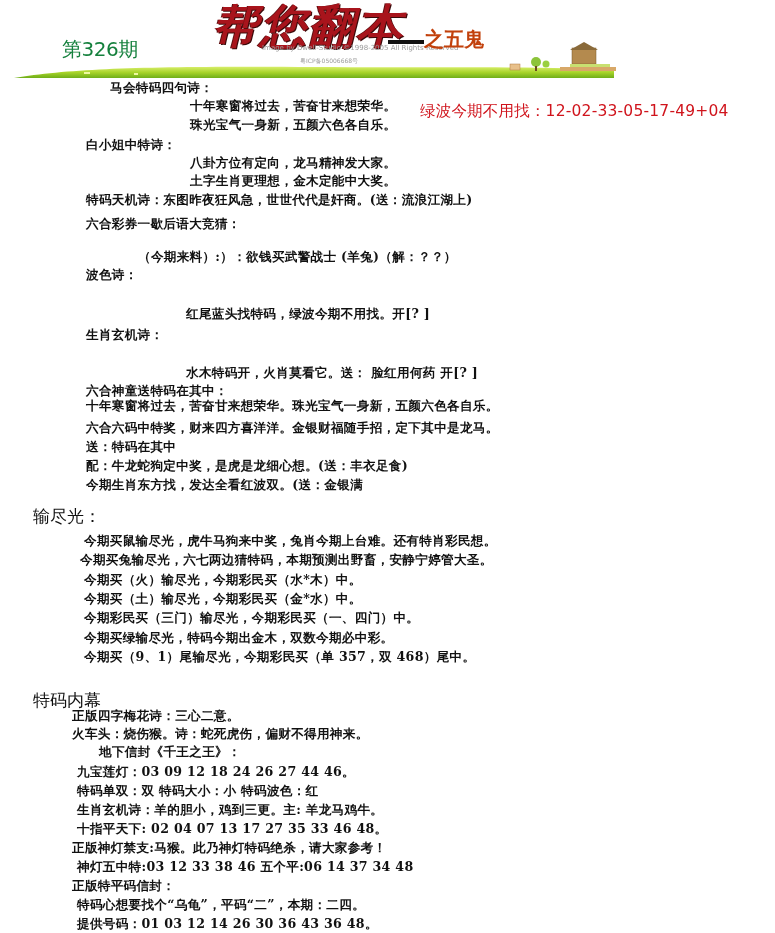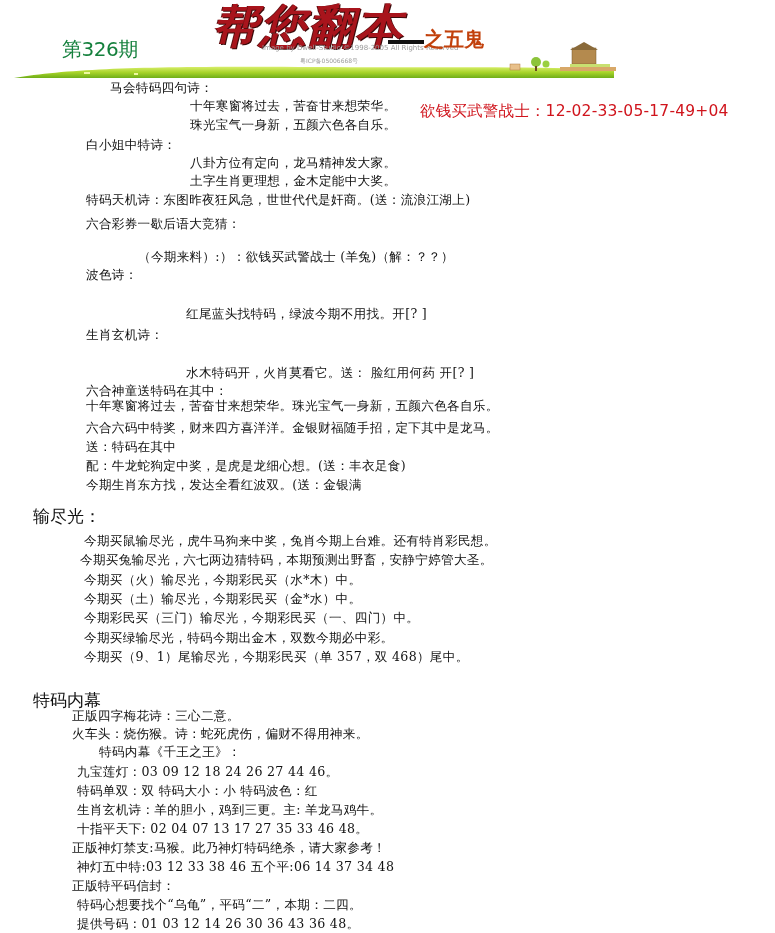--- a/index.html
+++ b/index.html
@@ -83,21 +83,21 @@
     left: 420px; top: 101px;
     font-family: "DejaVu Sans", "Liberation Sans", sans-serif;
     font-size: 15.5px;
     color: #d0141c;
     white-space: nowrap;
     letter-spacing: 0.2px;
   }
   .line {
     position: absolute;
     font-size: 12.6px;
-    font-weight: normal;
+    font-weight: bold;
     white-space: nowrap;
     line-height: 16px;
     letter-spacing: 0.3px;
   }
   .section-title {
     position: absolute;
     font-family: "DejaVu Sans", "Liberation Sans", sans-serif;
     font-size: 17px;
     color: #111;
     white-space: nowrap;
@@ -131,21 +131,21 @@
   </svg>
   <div class="issue">第326期</div>
   <div class="brand-title">帮您翻本</div>
   <div class="watermark">Image by Dwell-Studio ©1998-2005 All Rights Reserved</div>
   <div class="watermark2">粤ICP备05006668号</div>
   <div class="brand-dash"></div>
   <div class="brand-sub">之五鬼</div>
 </div>
 
 <div class="result">
-  <span>欲钱买武警战士：</span><span>12-02-33-05-17-49+04</span>
+  <span>绿波今期不用找：</span><span>12-02-33-05-17-49+04</span>
 </div>
 
 <div>
   <div class="line" style="left:110px;top:80px;">马会特码四句诗：</div>
   <div class="line" style="left:190px;top:98px;">十年寒窗将过去，苦奋甘来想荣华。</div>
   <div class="line" style="left:190px;top:117px;">珠光宝气一身新，五颜六色各自乐。</div>
   <div class="line" style="left:86px;top:137px;">白小姐中特诗：</div>
   <div class="line" style="left:190px;top:155px;">八卦方位有定向，龙马精神发大家。</div>
   <div class="line" style="left:190px;top:173px;">土字生肖更理想，金木定能中大奖。</div>
   <div class="line" style="left:86px;top:192px;">特码天机诗：东图昨夜狂风急，世世代代是奸商。(送：流浪江湖上)</div>
@@ -171,21 +171,21 @@
   <div class="line" style="left:84px;top:591px;">今期买（土）输尽光，今期彩民买（金*水）中。</div>
   <div class="line" style="left:84px;top:610px;">今期彩民买（三门）输尽光，今期彩民买（一、四门）中。</div>
   <div class="line" style="left:84px;top:630px;">今期买绿输尽光，特码今期出金木，双数今期必中彩。</div>
   <div class="line" style="left:84px;top:649px;">今期买（9、1）尾输尽光，今期彩民买（单 357，双 468）尾中。</div>
 </div>
 
 <div>
   <div class="section-title" style="left:33px;top:677px;margin-top:12px;">特码内幕</div>
   <div class="line" style="left:72px;top:708px;">正版四字梅花诗：三心二意。</div>
   <div class="line" style="left:72px;top:726px;">火车头：烧伤猴。诗：蛇死虎伤，偏财不得用神来。</div>
-  <div class="line" style="left:99px;top:744px;">特码内幕《千王之王》：</div>
+  <div class="line" style="left:99px;top:744px;">地下信封《千王之王》：</div>
   <div class="line" style="left:77px;top:764px;">九宝莲灯：03 09 12 18 24 26 27 44 46。</div>
   <div class="line" style="left:77px;top:783px;">特码单双：双  特码大小：小 特码波色：红</div>
   <div class="line" style="left:77px;top:802px;">生肖玄机诗：羊的胆小，鸡到三更。主: 羊龙马鸡牛。</div>
   <div class="line" style="left:77px;top:821px;">十指平天下: 02 04 07 13 17 27 35 33 46 48。</div>
   <div class="line" style="left:72px;top:840px;">正版神灯禁支:马猴。此乃神灯特码绝杀，请大家参考！</div>
   <div class="line" style="left:77px;top:859px;">神灯五中特:03 12 33 38 46 五个平:06 14 37 34 48</div>
   <div class="line" style="left:72px;top:878px;">正版特平码信封：</div>
   <div class="line" style="left:77px;top:897px;">特码心想要找个“乌龟”，平码“二”，本期：二四。</div>
   <div class="line" style="left:77px;top:916px;">提供号码：01 03 12 14 26 30 36 43 36 48。</div>
 </div>

